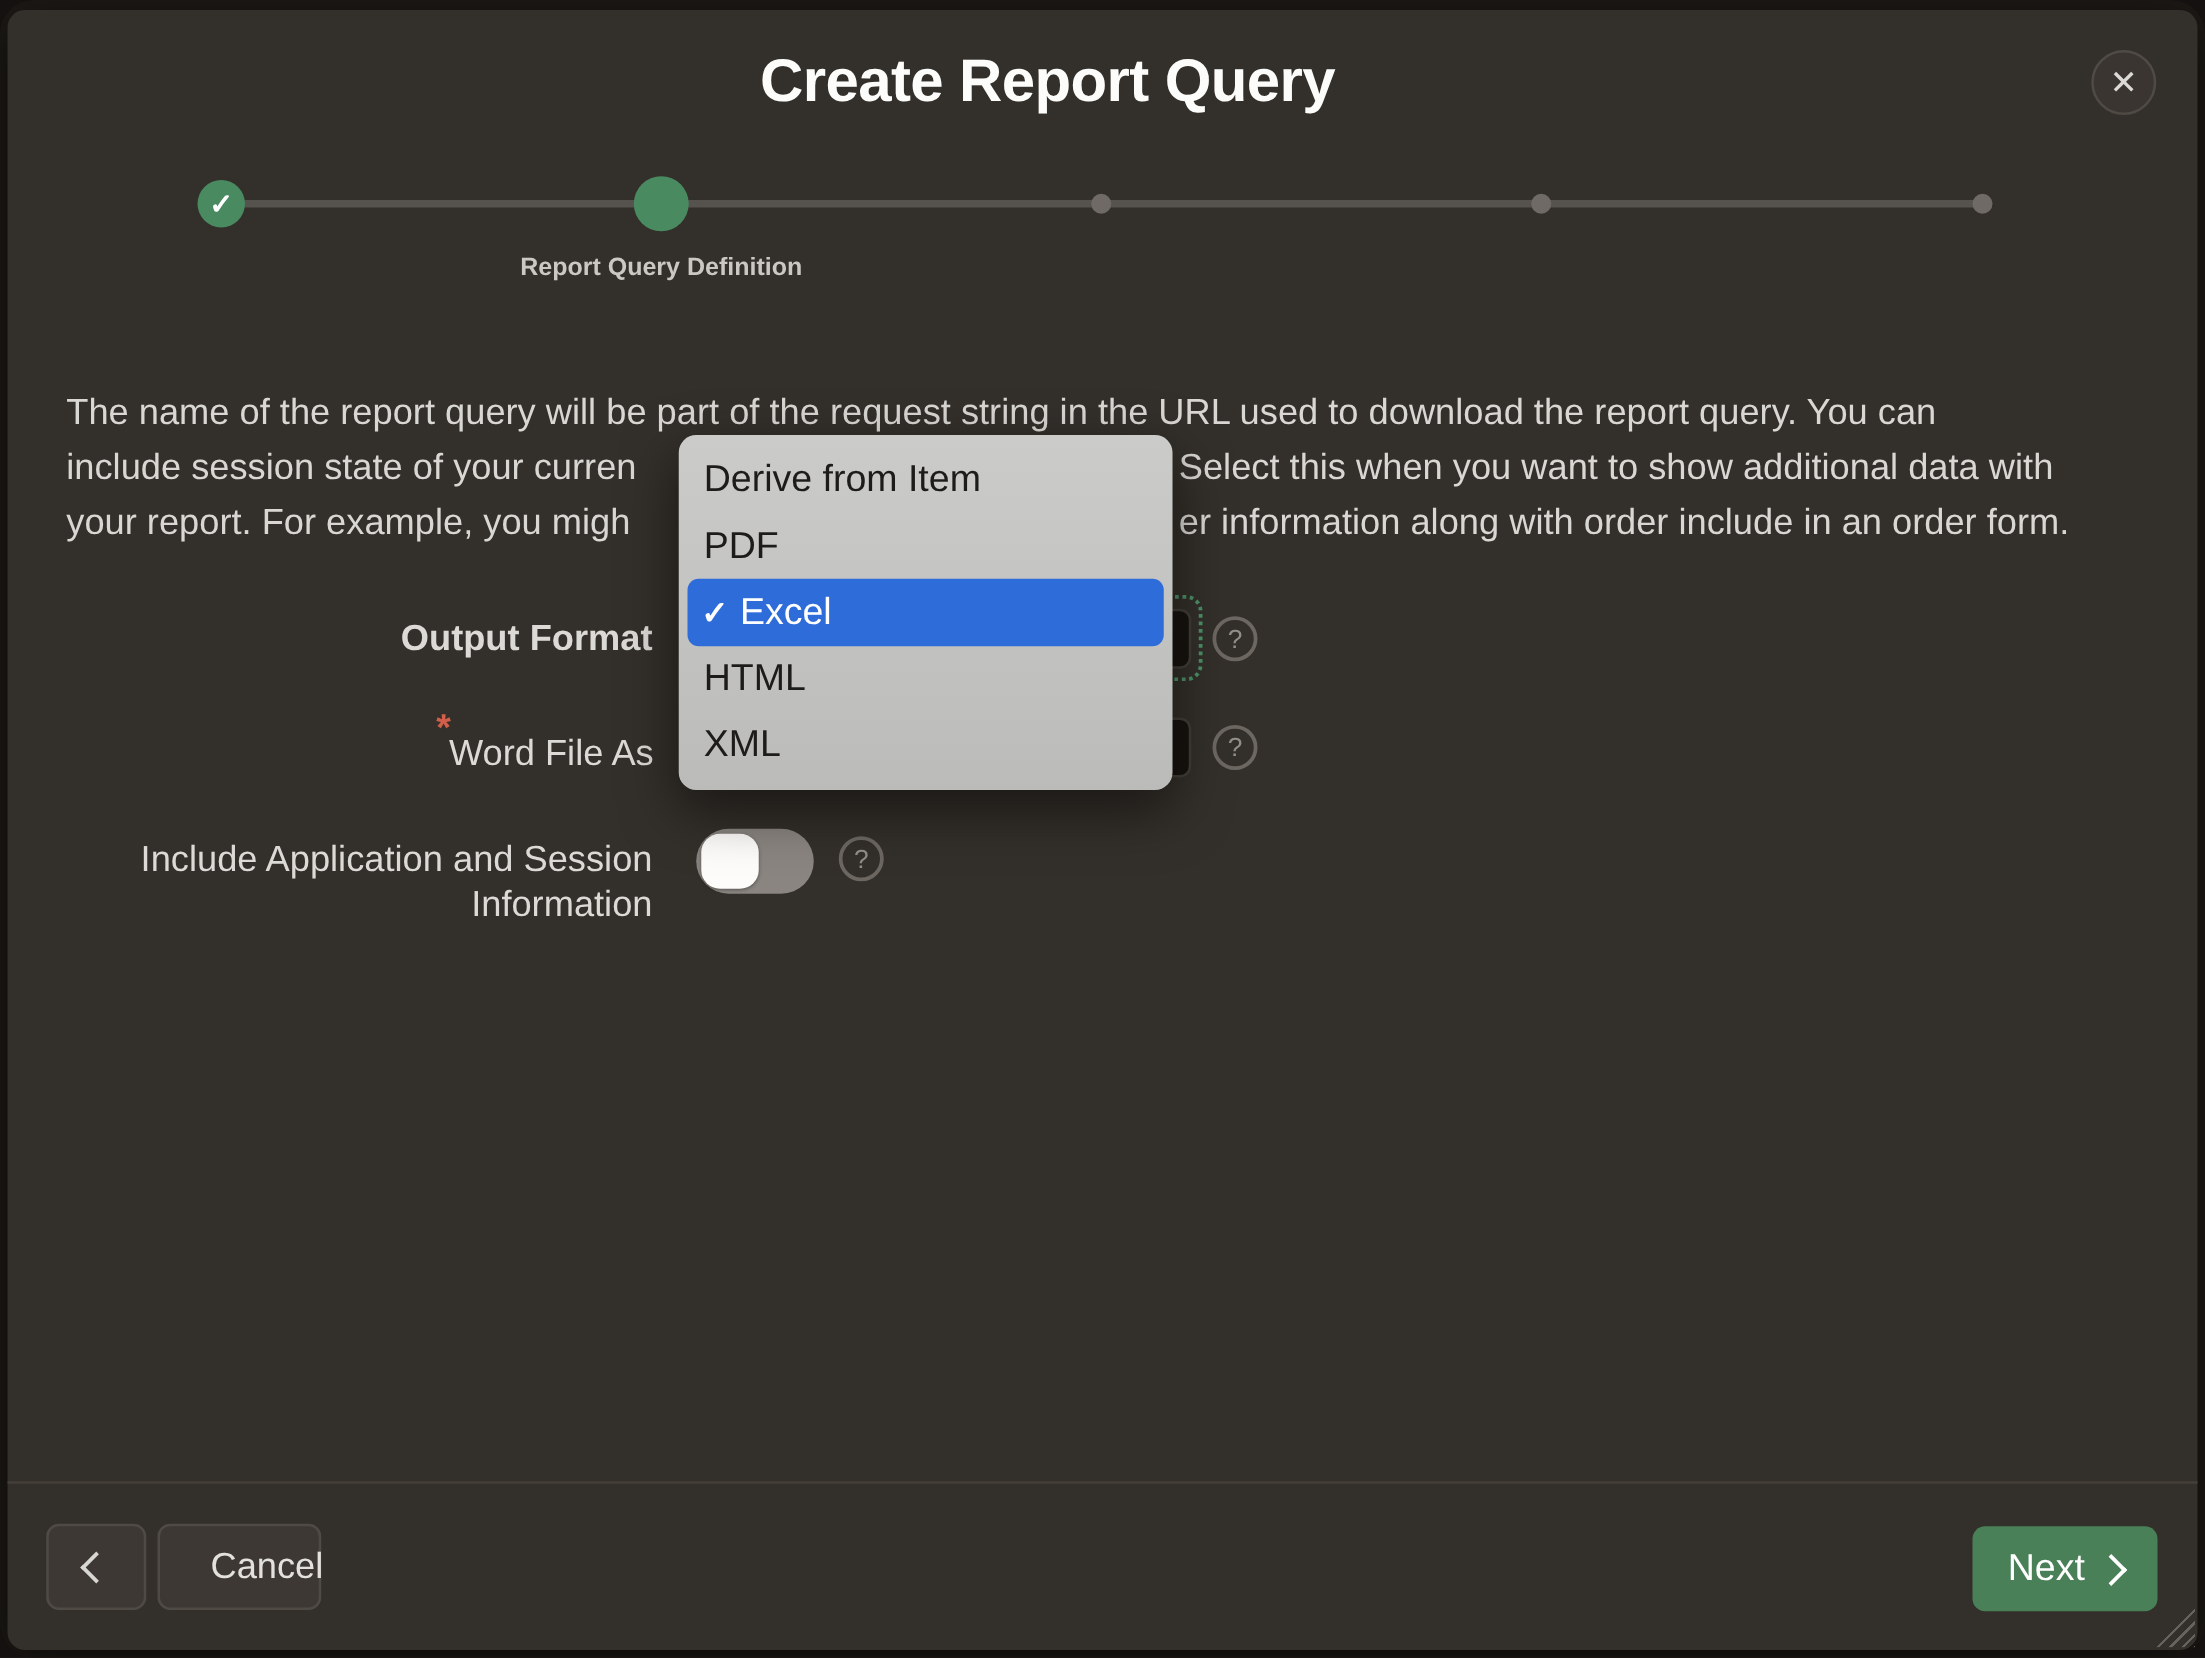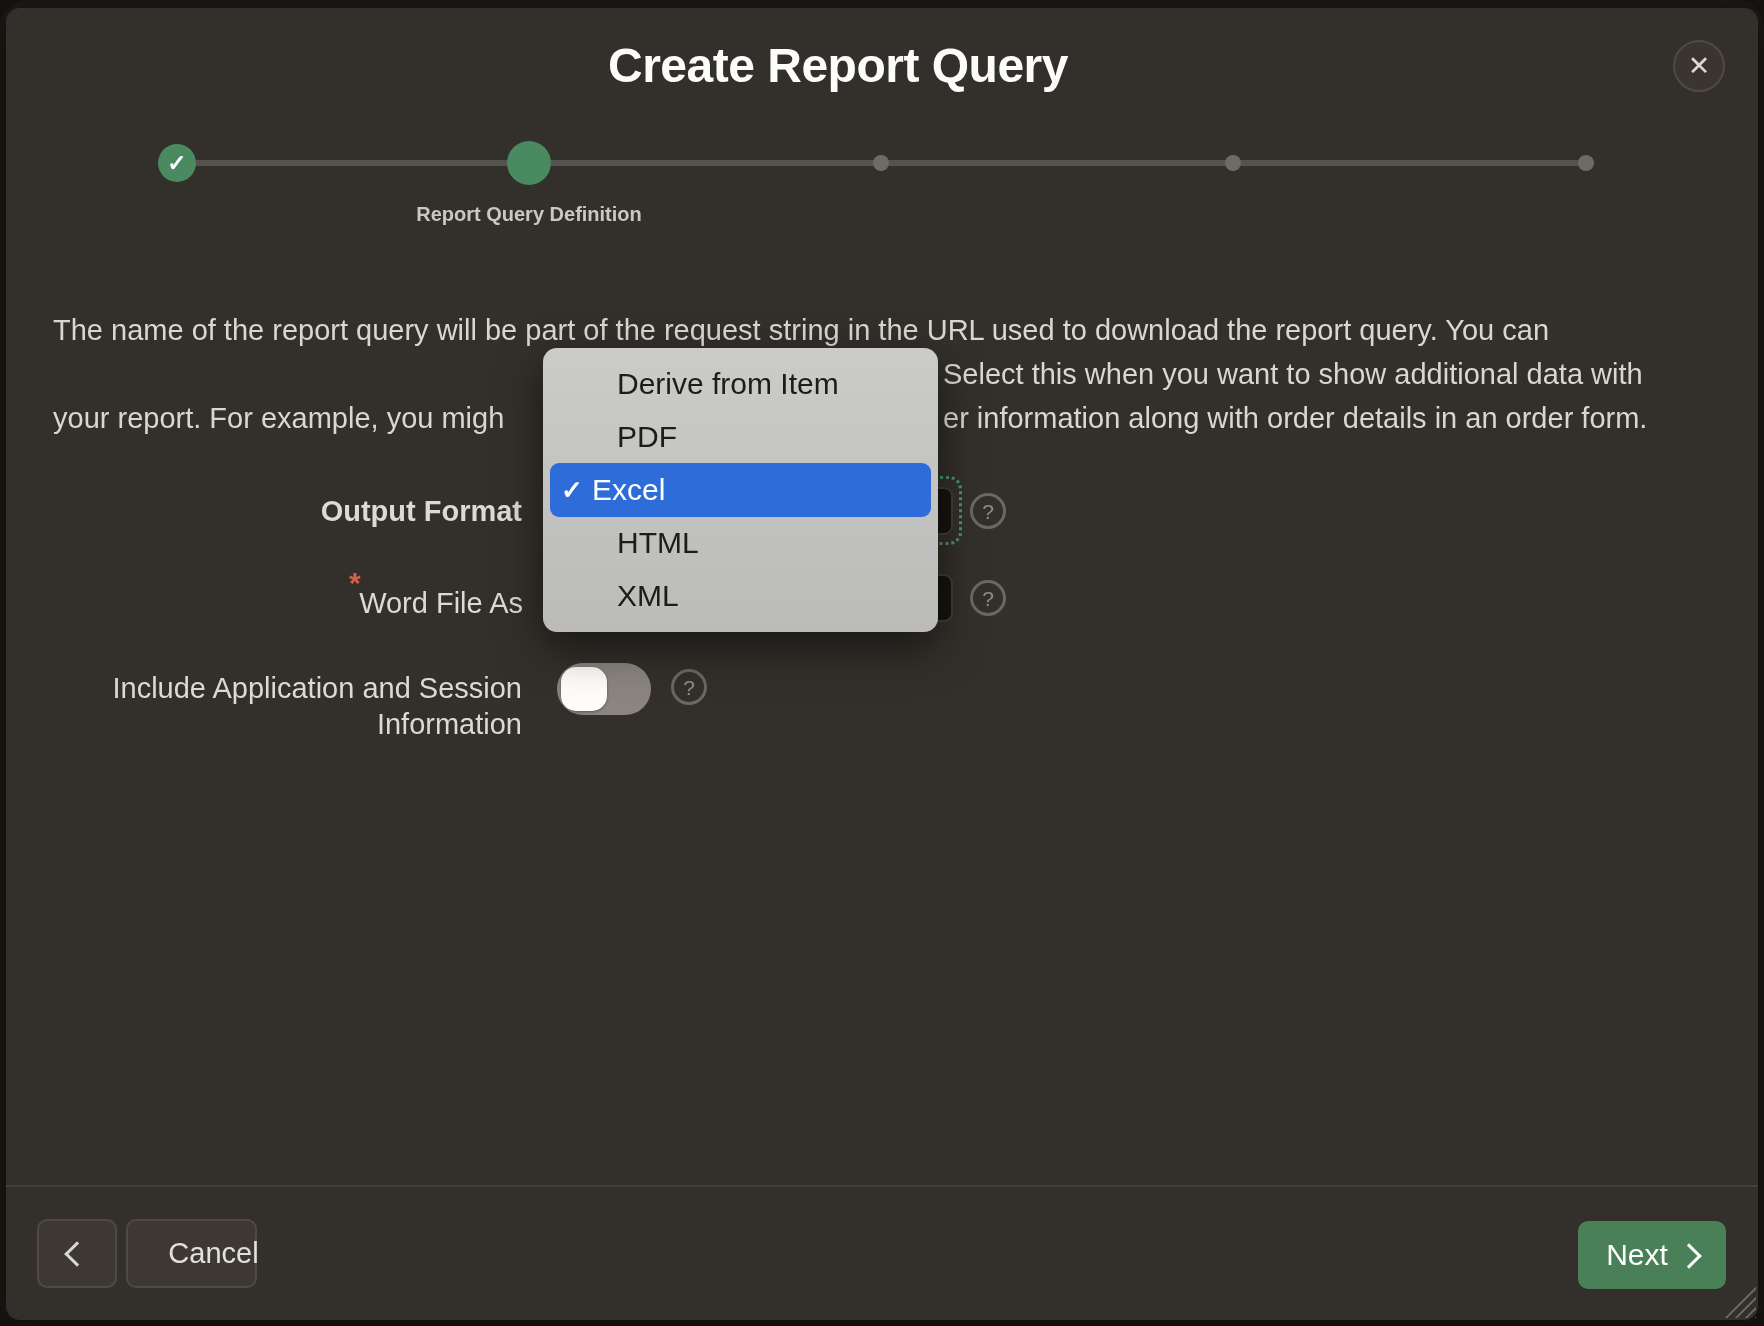--- a/index.html
+++ b/index.html
@@ -49,21 +49,21 @@
   
   .toggle{position:absolute;left:557px;top:663px;width:94px;height:52px;border-radius:26px;
           background:#8a8580;cursor:pointer;}
   .toggle .knob{position:absolute;left:4px;top:4px;width:46px;height:44px;border-radius:15px;
                 background:#fdfcfb;box-shadow:0 1px 3px rgba(0,0,0,.35);}
 
   
   .menu{position:absolute;left:543px;top:348px;width:395px;height:284px;border-radius:14px;
         background:linear-gradient(#cbcbc9,#bbbbb9);box-shadow:0 16px 44px rgba(0,0,0,.5);
         padding:9px 0;box-sizing:border-box;z-index:5;display:flex;flex-direction:column;}
-  .menu-item{flex:1;display:flex;align-items:center;padding-left:74px;
+  .menu-item{flex:1;display:flex;align-items:center;padding-left:20px;
              font-size:30px;color:#1d1c1b;position:relative;cursor:default;}
   .menu-item.selected{margin:0 7px;padding-left:42px;border-radius:9px;background:#2e6cd9;color:#ffffff;}
   .menu-item .check{position:absolute;left:11px;font-size:26px;font-weight:bold;color:#ffffff;}
 
   
   .divider{position:absolute;left:6px;top:1185px;width:1752px;height:2px;background:#443f38;}
   .btn{position:absolute;top:1219px;height:69px;border-radius:10px;background:#3d3833;
        border:2px solid #4f4a44;box-sizing:border-box;display:flex;align-items:center;
        justify-content:center;font-size:29px;color:#e3e1de;cursor:pointer;}
   .btn.back{left:37px;width:80px;}
@@ -95,25 +95,26 @@
     <span>✓</span>
   </div>
   <div class="node current"></div>
   <div class="node todo" style="left:873px;"></div>
   <div class="node todo" style="left:1225px;"></div>
   <div class="node todo" style="left:1578px;"></div>
   <div class="wiz-label">Report Query Definition</div>
 
   <div class="para-line" style="top:308px;">The name of the report query will be part of the request string in the URL used to download the report query. You can</div>
   <div class="para-line" style="top:352px;">
+    <span>include session state of your curren</span>
     <span class="seg-right">Select this when you want to show additional data with</span>
   </div>
   <div class="para-line" style="top:396px;">
     <span>your report. For example, you migh</span>
-    <span class="seg-right">er information along with order details in an order form.</span>
+    <span class="seg-right">er information along with order include in an order form.</span>
   </div>
 
   <div class="fld-label" style="left:180px;top:496px;width:342px;font-weight:bold;">Output Format</div>
   <div class="focus-ring"></div>
   <div class="sel" style="top:487px;"></div>
   <div class="help" style="left:970px;top:493px;">
     <span>?</span>
   </div>
 
   <div class="req-star">*</div>

